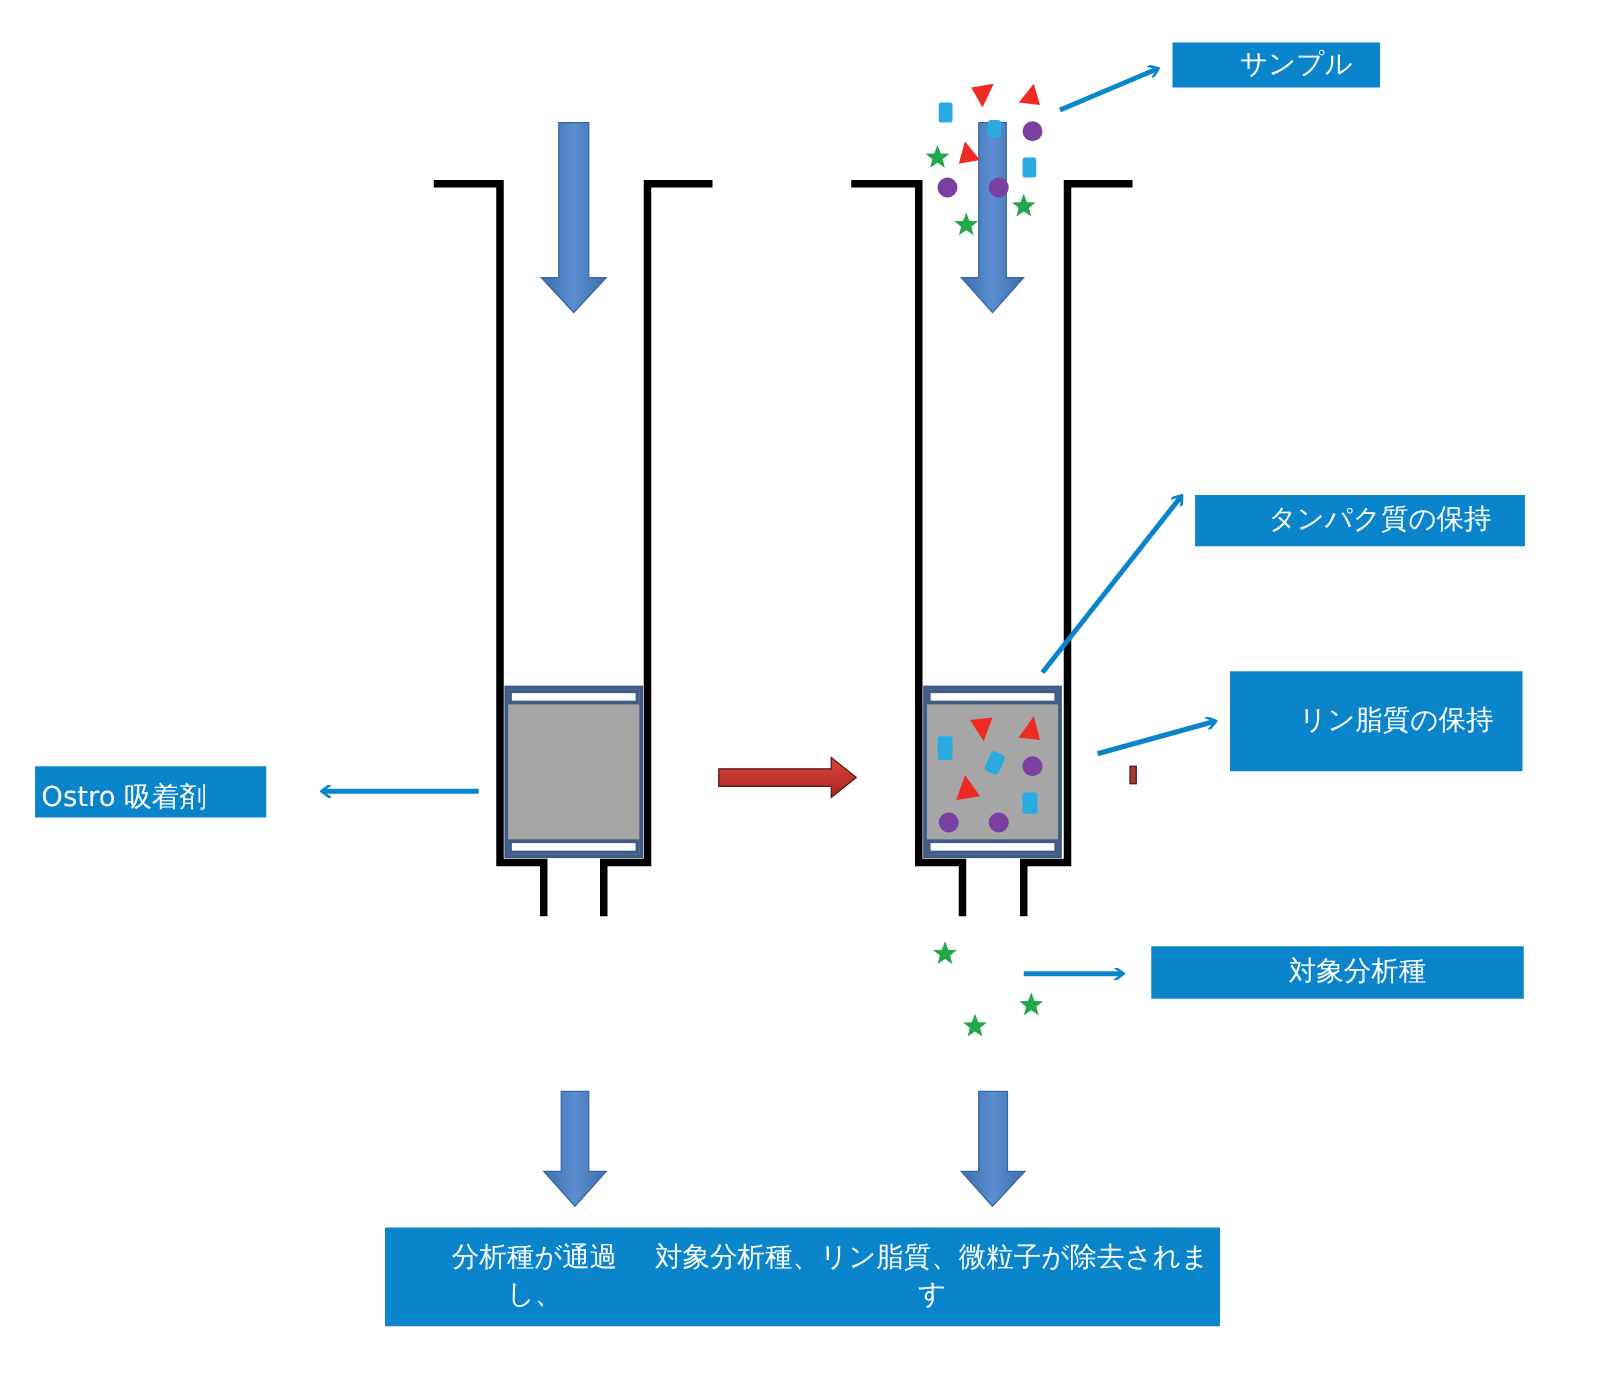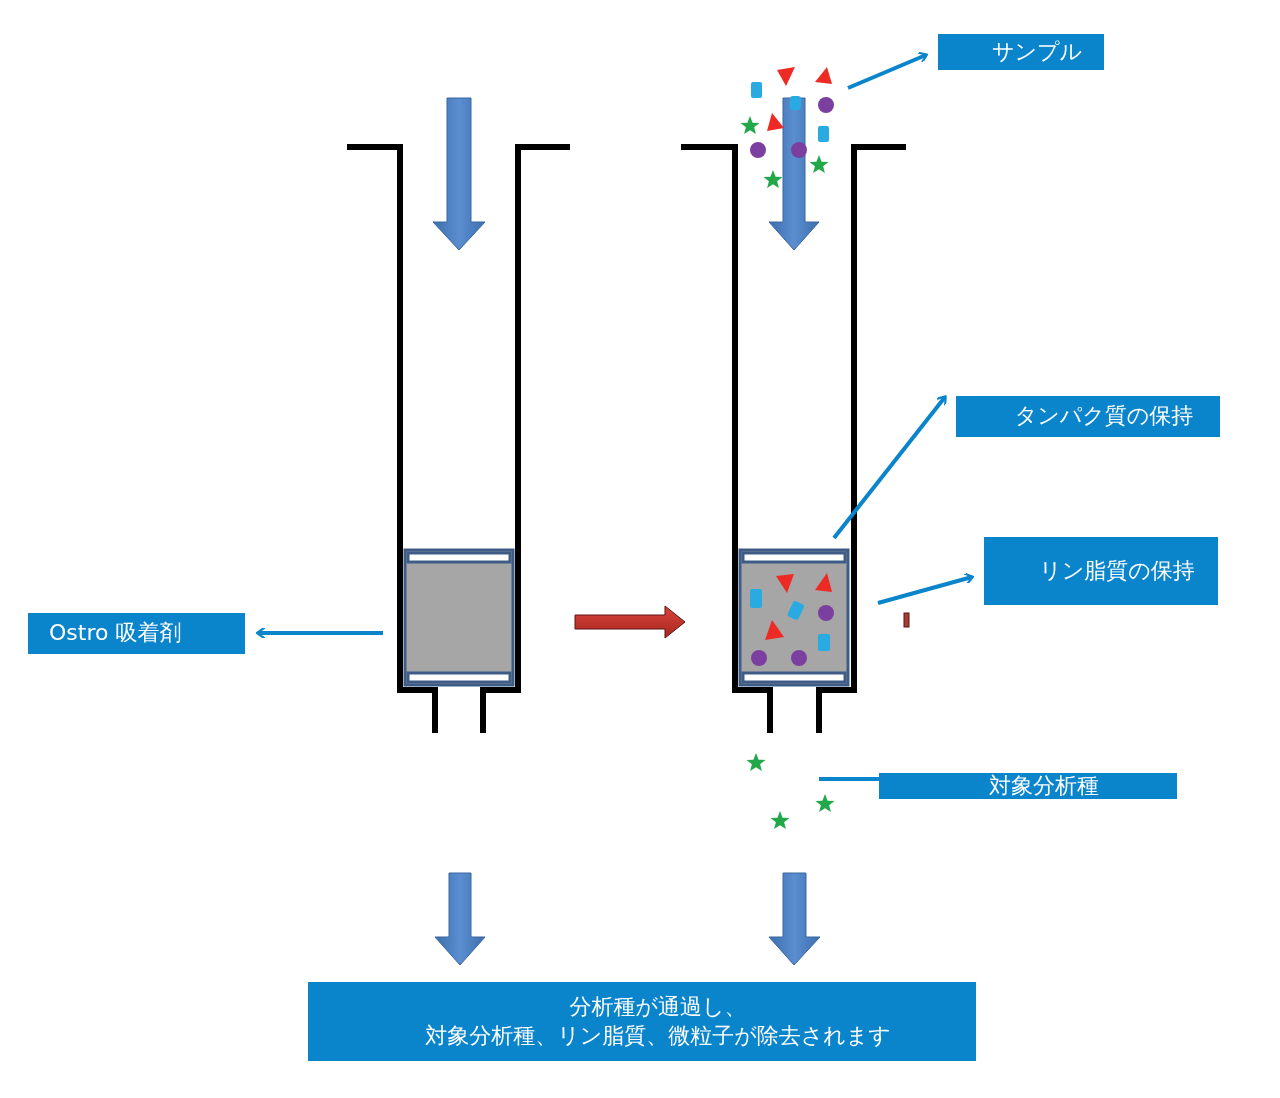--- a/index.html
+++ b/index.html
@@ -2,21 +2,21 @@
 <html><head>
 <meta charset="utf-8">
 <style>
   html, body { margin: 0; padding: 0; background: #ffffff; }
   body { width: 1280px; height: 1098px; position: relative; overflow: hidden;
          font-family: "DejaVu Sans", "Liberation Sans", sans-serif; }
   #diagram { position: absolute; left: 0; top: 0; }
   .label-box { position: absolute; background: #0A85CC; color: #ffffff;
                display: flex; align-items: center; justify-content: center;
                font-size: 22px; text-align: center; line-height: 1.3; padding-left: 32px; }
-  .label-multi { flex-direction: column; font-size: 22px; }
+  .label-multi { font-size: 22px; }
 </style>
 </head>
 <body>
 
 <svg id="diagram" width="1280" height="1098" viewBox="0 0 1280 1098">
   <defs>
     <marker id="callout-head" markerWidth="10" markerHeight="10" refX="7" refY="5" orient="auto" markerUnits="userSpaceOnUse" viewBox="0 0 10 10">
       <path d="M1,0 L8,5 L1,10" fill="none" stroke="#0A85CC" stroke-width="2.2" stroke-linecap="round" stroke-linejoin="round"></path>
     </marker>
     <linearGradient id="flowGrad" x1="0" x2="1" y1="0" y2="0">
@@ -118,28 +118,28 @@
 </svg>
 
 <div class="label-box" style="left:938px; top:34px; width:134px; height:36px;">
   <span>サンプル</span>
 </div>
 
 <div class="label-box" style="left:956px; top:352px; width:232px; height:41px;margin-top:44px;">
   <span>タンパク質の保持</span>
 </div>
 
-<div class="label-box" style="left:984px; top:537px; width:202px; height:68px;">
+<div class="label-box" style="left:984px; top:537px; width:202px; height:80px;">
   <span>リン脂質の保持</span>
 </div>
 
-<div class="label-box" style="left:28px; top:613px; width:217px; height:41px; justify-content:flex-start; padding-left:21px; box-sizing:border-box;">
+<div class="label-box" style="left:28px; top:613px; width:185px; height:41px; justify-content:flex-start; padding-left:5px; box-sizing:border-box;align-items:flex-end;">
   <span>Ostro 吸着剤</span>
 </div>
 
-<div class="label-box" style="left:879px; top:757px; width:266px; height:26px;margin-top:16px;">
+<div class="label-box" style="left:921px; top:757px; width:266px; height:42px;">
   <span>対象分析種</span>
 </div>
 
 <div class="label-box label-multi" style="left:308px; top:982px; width:636px; height:79px;">
   <span>分析種が通過し、</span>
   <span>対象分析種、リン脂質、微粒子が除去されます</span>
 </div>
 
 </body></html>

